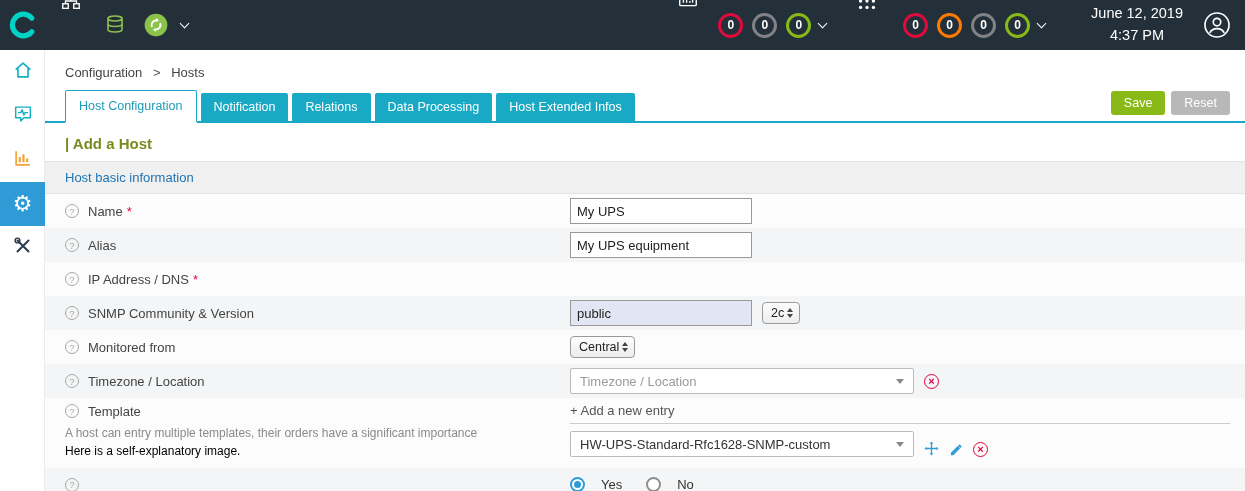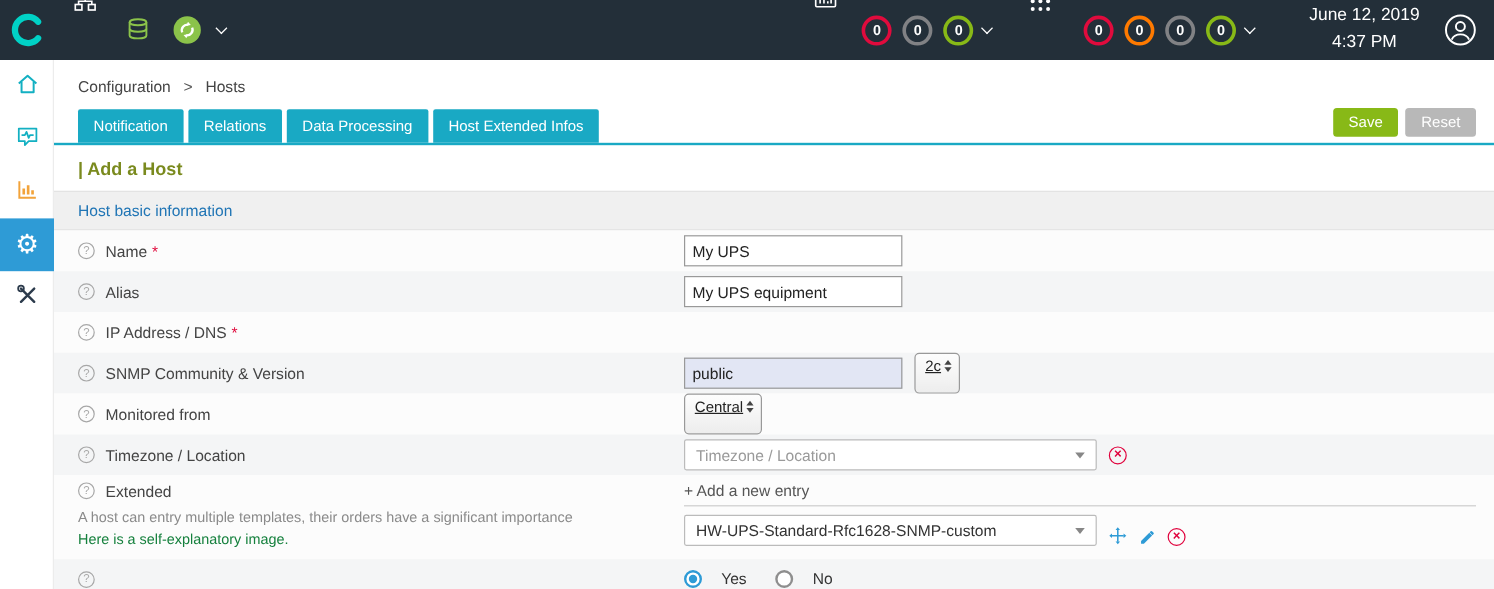--- a/index.html
+++ b/index.html
@@ -59,22 +59,22 @@
     color:#a7a7a7; font-size:9.5px; display:flex; align-items:center; justify-content:center;
     margin-right:9px; cursor:pointer; }
   .req { color:#e00b3d; margin-left:4px; }
   .input-cell { display:flex; align-items:center; gap:10px; flex:1; }
   input.text { width:182px; border:1px solid #999; padding:4px 6px; font-size:13px;
     font-family:inherit; color:#222; background:#fff; height:26px; }
   input.snmp-input { background:#e2e6f4; }
   .btn-resolve { background:#00b2a3; border:none; color:#fff; font-size:13px; padding:6px 14px;
     border-radius:3px; cursor:pointer; font-family:inherit; }
   .fake-select { display:inline-flex; align-items:center; gap:3px; border:1px solid #999;
-    border-radius:4px; background:linear-gradient(#fdfdfd,#ededed); padding:3px 6px 15px 8px;
-    font-size:12.5px; color:#222; cursor:pointer;text-decoration:underline; }
+    border-radius:4px; background:linear-gradient(#fdfdfd,#ededed); padding:3px 6px 3px 8px;
+    font-size:12.5px; color:#222; cursor:pointer; }
   .steppers { display:flex; flex-direction:column; gap:2px; }
   .tri-up { width:0; height:0; border-left:3.5px solid transparent; border-right:3.5px solid transparent;
     border-bottom:4px solid #444; }
   .tri-down { width:0; height:0; border-left:3.5px solid transparent; border-right:3.5px solid transparent;
     border-top:4px solid #444; }
   .dropdown { width:344px; border:1px solid #bbb; background:#fff; height:26px; display:flex;
     align-items:center; padding:0 9px; font-size:13px; justify-content:space-between;
     border-radius:2px; cursor:pointer; }
   .dropdown .ph { color:#9a9a9a; }
   .dropdown .val { color:#333; }
@@ -82,21 +82,21 @@
     border-top:5px solid #878787; }
   .icon-del { width:15px; height:15px; min-width:15px; border-radius:50%; border:1.5px solid #e0003c;
     color:#e0003c; font-size:11px; font-weight:bold; display:flex; align-items:center;
     justify-content:center; cursor:pointer; line-height:1; }
   .icon-btn { display:flex; cursor:pointer; }
 
   .tpl-row { display:flex; padding:0 15px 8px 20px; background:#fcfcfc; }
   .tpl-left { width:505px; min-width:505px; padding-right:20px; }
   .tpl-label-line { display:flex; align-items:center; height:26px; font-size:13px; color:#444; }
   .tpl-note { font-size:12px; color:#8a8a8a; line-height:1.5; }
-  .tpl-link { font-size:12px; color:#15803d; cursor:pointer; line-height:1.5; }
+  .tpl-link { font-size:12px; color:#000000; cursor:pointer; line-height:1.5; }
   .tpl-right { flex:1; }
   .add-entry { height:26px; display:flex; align-items:center; font-size:13px; color:#555;
     border-bottom:1px solid #ccc; cursor:pointer; }
   .tpl-select-line { display:flex; align-items:flex-end; gap:9px; margin-top:7px; }
 
   .radio { width:15px; height:15px; border-radius:50%; border:2px solid #8e8e8e; display:inline-flex;
     align-items:center; justify-content:center; cursor:pointer; background:#fff; }
   .radio.checked { border-color:#2e9bd6; }
   .radio.checked::after { content:""; width:7px; height:7px; border-radius:50%; background:#2e9bd6; }
   .radio-label { font-size:13px; color:#333; margin:0 14px 0 6px; }
@@ -241,20 +241,21 @@
 
 <div class="main">
 
   <div class="breadcrumb">
     <span class="crumb">Configuration</span>
     <span class="sep">&gt;</span>
     <span class="crumb">Hosts</span>
   </div>
 
   <div class="tabs-row">
+    <span class="tab active">Host Configuration</span>
     <span class="tab">Notification</span>
     <span class="tab">Relations</span>
     <span class="tab">Data Processing</span>
     <span class="tab">Host Extended Infos</span>
     <span class="actions">
       <button class="btn btn-save">Save</button>
       <button class="btn btn-reset">Reset</button>
     </span>
   </div>
 
@@ -337,21 +338,21 @@
         <span class="caret"></span>
       </div>
       <span class="icon-del">×</span>
     </div>
   </div>
 
   <div class="tpl-row">
     <div class="tpl-left">
       <div class="tpl-label-line">
         <span class="help">?</span>
-        <span>Extended</span>
+        <span>Template</span>
       </div>
       <div class="tpl-note">A host can entry multiple templates, their orders have a significant importance</div>
       <div class="tpl-link">Here is a self-explanatory image.</div>
     </div>
     <div class="tpl-right">
       <div class="add-entry">+ Add a new entry</div>
       <div class="tpl-select-line">
         <div class="dropdown">
           <span class="val">HW-UPS-Standard-Rfc1628-SNMP-custom</span>
           <span class="caret"></span>

